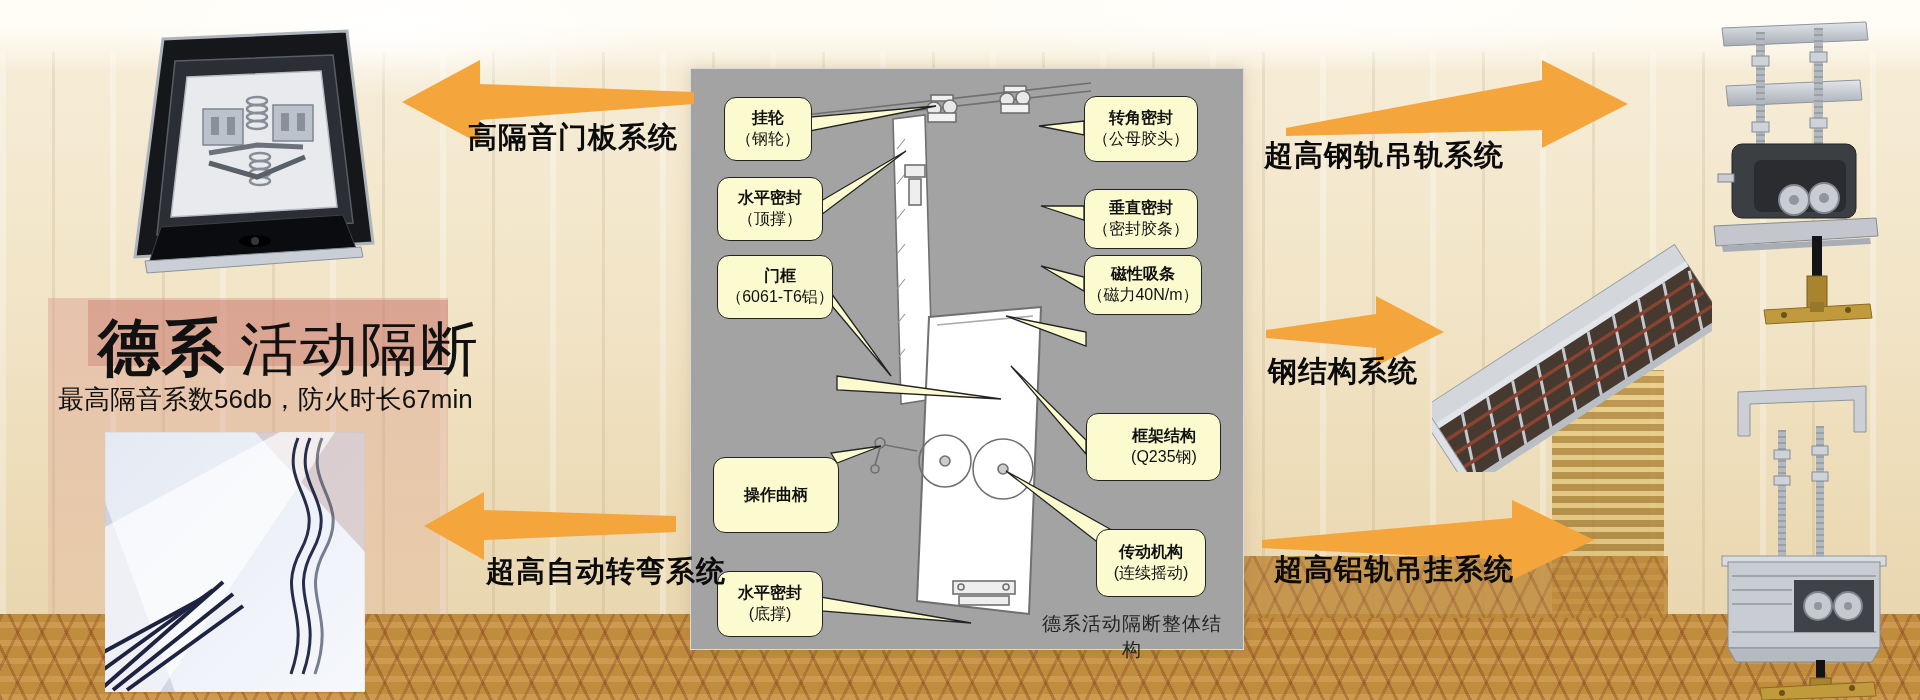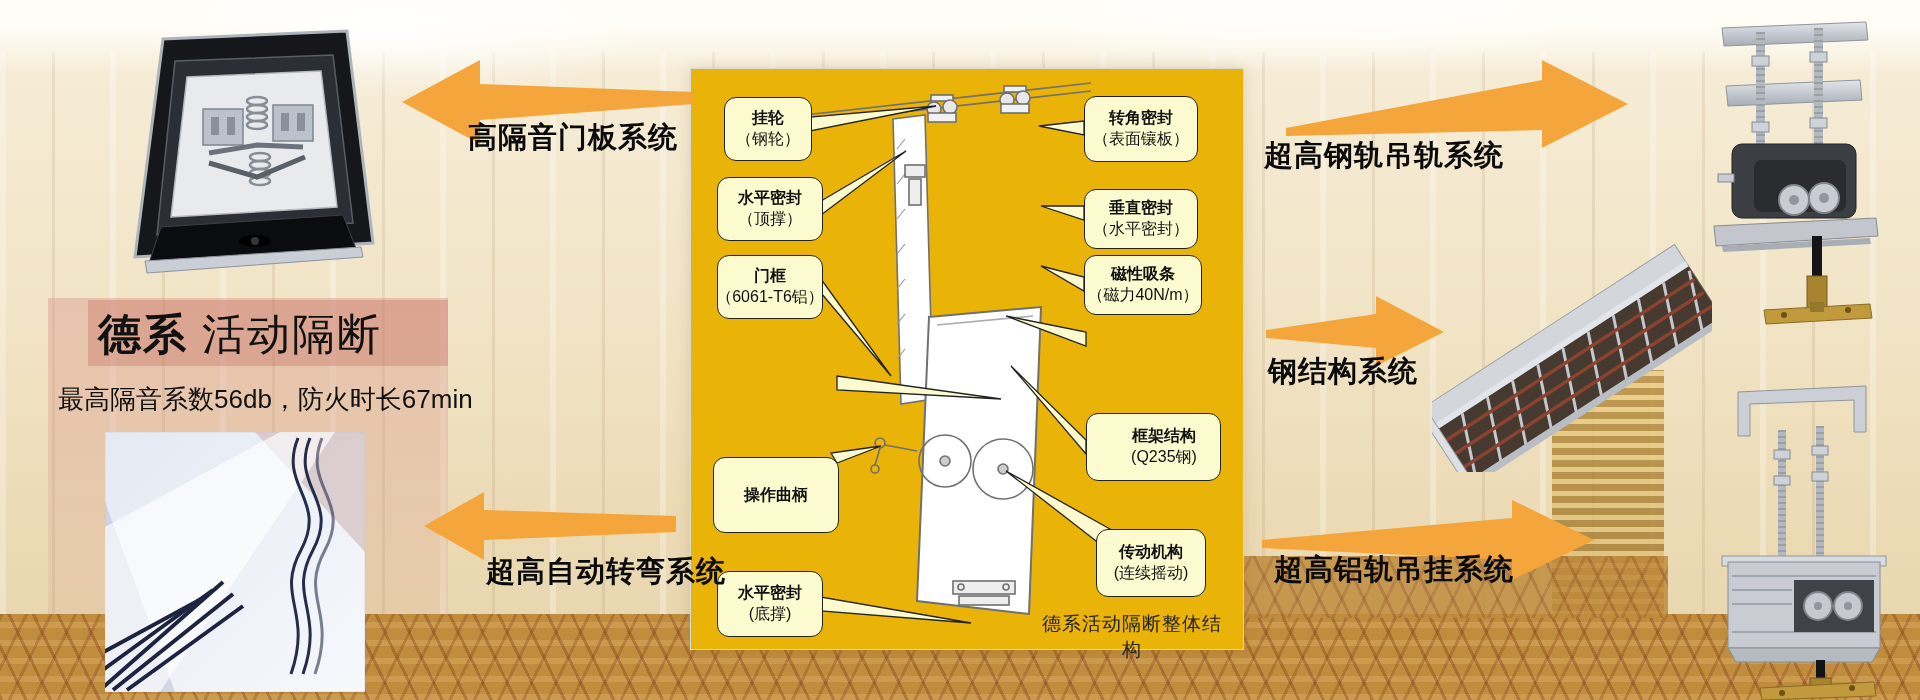--- a/index.html
+++ b/index.html
@@ -28,29 +28,29 @@
     background-image:
       repeating-linear-gradient(64deg,rgba(125,55,25,.35) 0 3px,rgba(0,0,0,0) 3px 22px),
       repeating-linear-gradient(-64deg,rgba(125,55,25,.28) 0 3px,rgba(0,0,0,0) 3px 22px),
       repeating-linear-gradient(0deg,rgba(255,215,150,.2) 0 6px,rgba(0,0,0,0) 6px 18px);}
   #bg-carpet2{left:1238px;top:556px;width:430px;height:62px;opacity:.85;background-color:#c08c3e;
     background-image:
       repeating-linear-gradient(64deg,rgba(125,55,25,.32) 0 3px,rgba(0,0,0,0) 3px 20px),
       repeating-linear-gradient(-64deg,rgba(125,55,25,.26) 0 3px,rgba(0,0,0,0) 3px 20px);}
   
   #title{left:98px;top:306px;display:flex;align-items:baseline;gap:14px;z-index:5;}
-  #title .big{font-size:43px;font-weight:900;letter-spacing:2px;}
-  #title .reg{font-size:43px;font-weight:500;letter-spacing:2px;}
+  #title .big{font-size:62px;font-weight:900;letter-spacing:2px;}
+  #title .reg{font-size:58px;font-weight:500;letter-spacing:2px;}
   #subtitle{left:58px;top:382px;font-size:26px;font-weight:500;z-index:5;white-space:nowrap;}
   
   .arrow{position:absolute;z-index:4;}
   .arrow polygon{fill:#F4A63C;}
   .arrow-label{position:absolute;z-index:5;font-weight:800;color:#0b0b0b;white-space:nowrap;font-size:29px;letter-spacing:1px;}
   
-  #panel{left:690px;top:68px;width:552px;height:580px;background:#eab308;border:1px solid #d9d9d9;
+  #panel{left:690px;top:68px;width:552px;height:580px;background:#a3a3a3;border:1px solid #d9d9d9;
     box-shadow:0 0 14px rgba(120,90,40,.18);z-index:3;}
   #panel svg{position:absolute;left:0;top:0;}
   .callout{position:absolute;display:flex;flex-direction:column;align-items:center;justify-content:center;
     background:#FBFBCF;border:1.6px solid #222;border-radius:12px;line-height:1.3;color:#111;text-align:center;z-index:6;}
   .callout .l1{font-size:16px;font-weight:600;white-space:nowrap;}
   .callout .l2{font-size:16px;font-weight:400;white-space:nowrap;}
   #diagram-caption{left:346px;top:542px;width:190px;font-size:19px;color:#222;letter-spacing:1px;text-align:center;z-index:6;}
   
   .photo{position:absolute;z-index:2;}
 </style>
@@ -282,40 +282,40 @@
   </svg>
 
   <div class="callout" style="left:33px;top:28px;width:86px;height:62px;">
     <span class="l1">挂轮</span>
     <span class="l2">（钢轮）</span>
   </div>
   <div class="callout" style="left:26px;top:108px;width:104px;height:62px;">
     <span class="l1">水平密封</span>
     <span class="l2">（顶撑）</span>
   </div>
-  <div class="callout" style="left:26px;top:186px;width:104px;height:62px;">
+  <div class="callout" style="left:26px;top:186px;width:104px;height:62px;padding-left:10px;">
     <span class="l1">门框</span>
     <span class="l2">（6061-T6铝）</span>
   </div>
   <div class="callout" style="left:22px;top:388px;width:124px;height:74px;">
     <span class="l1">操作曲柄</span>
     <span class="l2"></span>
   </div>
   <div class="callout" style="left:26px;top:502px;width:104px;height:64px;">
     <span class="l1">水平密封</span>
     <span class="l2">(底撑)</span>
   </div>
 
   <div class="callout" style="left:393px;top:27px;width:112px;height:64px;">
     <span class="l1">转角密封</span>
-    <span class="l2">（表面镶板）</span>
+    <span class="l2">（公母胶头）</span>
   </div>
   <div class="callout" style="left:393px;top:120px;width:112px;height:58px;">
     <span class="l1">垂直密封</span>
-    <span class="l2">（水平密封）</span>
+    <span class="l2">（密封胶条）</span>
   </div>
   <div class="callout" style="left:393px;top:186px;width:116px;height:58px;">
     <span class="l1">磁性吸条</span>
     <span class="l2">（磁力40N/m）</span>
   </div>
   <div class="callout" style="left:395px;top:344px;width:112px;height:66px;padding-left:21px;">
     <span class="l1">框架结构</span>
     <span class="l2">(Q235钢)</span>
   </div>
   <div class="callout" style="left:405px;top:460px;width:108px;height:66px;">

